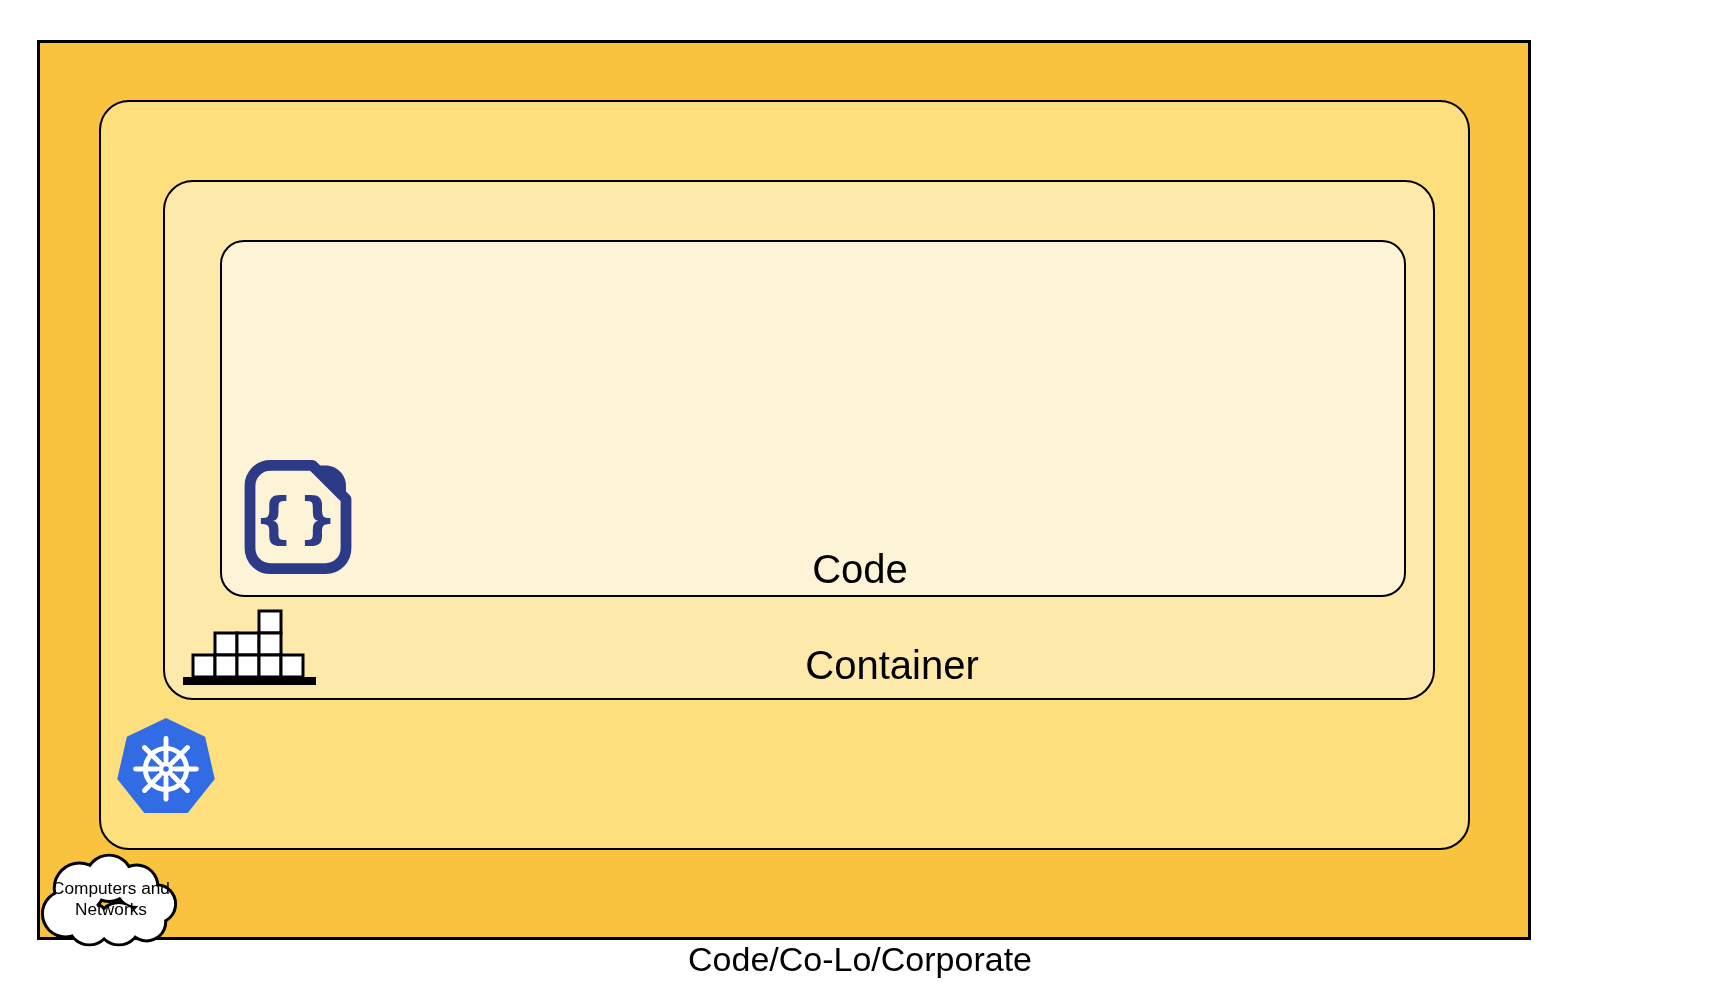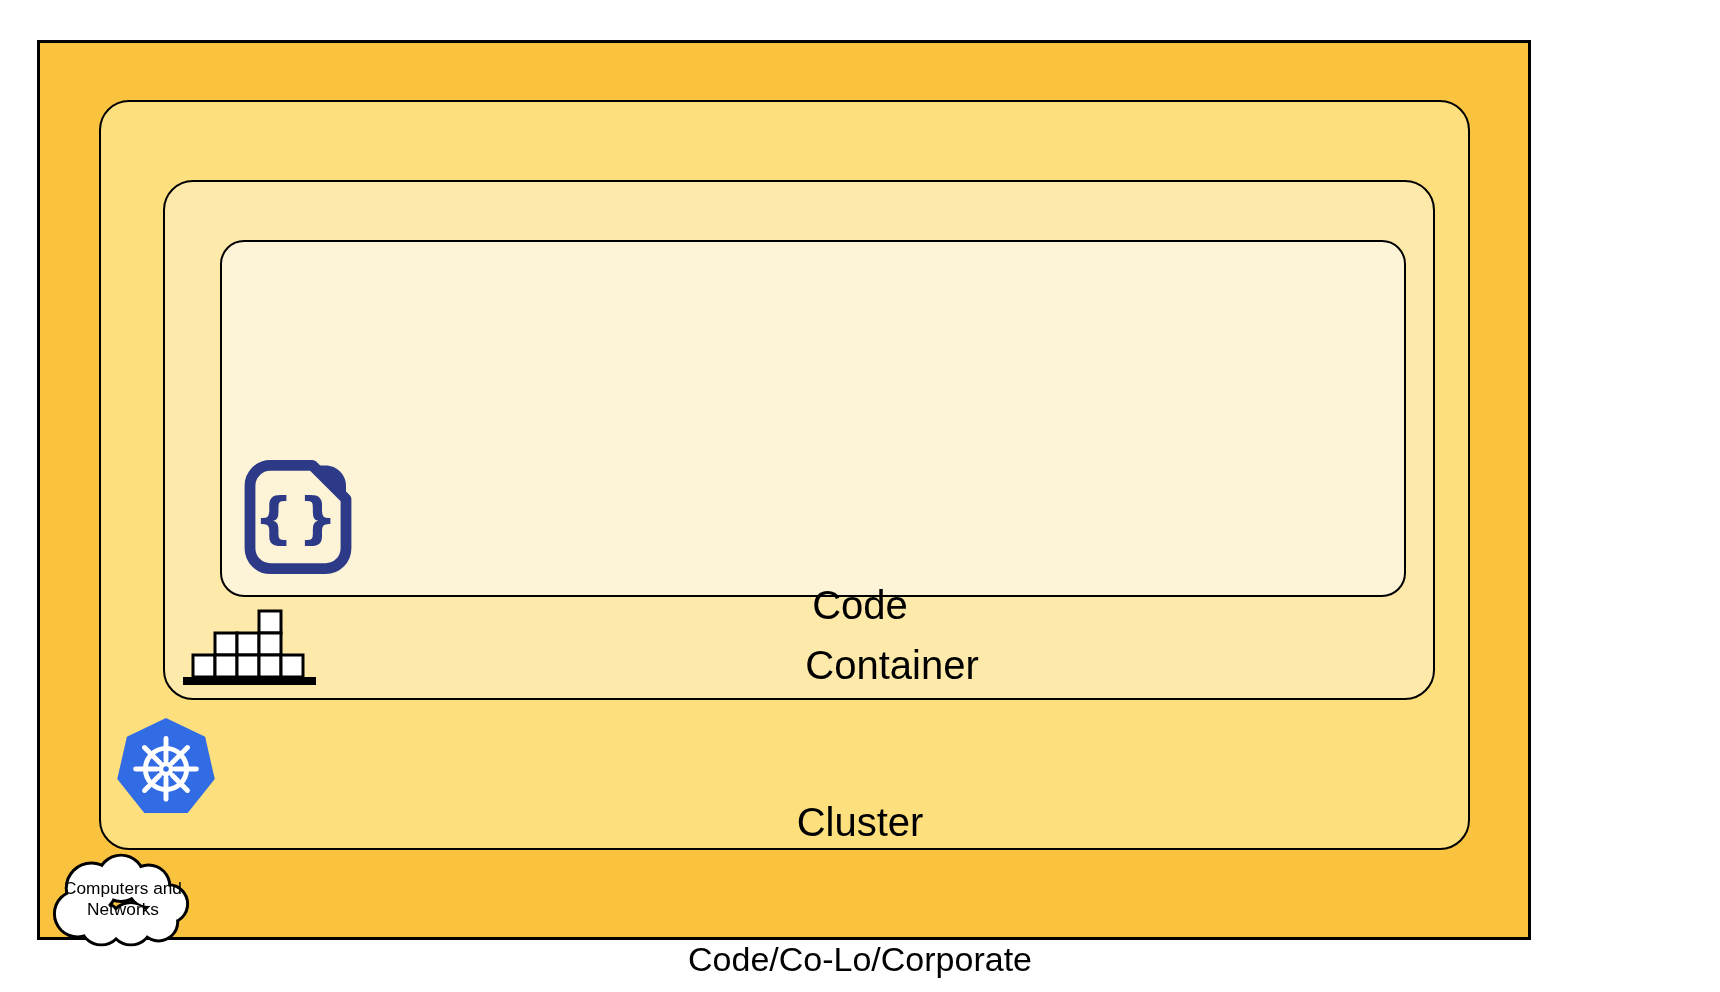--- a/index.html
+++ b/index.html
@@ -13,29 +13,29 @@
   }
   html,body{margin:0;padding:0;background:#ffffff;}
   body{font-family:"Liberation Sans",sans-serif;}
   .page{position:relative;width:1720px;height:992px;background:#ffffff;overflow:hidden;}
   .layer{position:absolute;box-sizing:border-box;}
   .layer-datacenter{left:37px;top:40px;width:1494px;height:900px;background:var(--datacenter-fill);border:3px solid var(--border);}
   .layer-cluster{left:99px;top:100px;width:1371px;height:750px;background:var(--cluster-fill);border:2.5px solid var(--border);border-radius:30px;}
   .layer-container{left:163px;top:180px;width:1272px;height:520px;background:var(--container-fill);border:2.5px solid var(--border);border-radius:30px;}
   .layer-code{left:220px;top:240px;width:1186px;height:357px;background:var(--code-fill);border:2.5px solid var(--border);border-radius:24px;}
   .label{position:absolute;left:0;width:1720px;text-align:center;color:#000;font-size:40px;line-height:46px;white-space:pre;}
-  .label-code{top:546px;margin-top:36px;}
+  .label-code{top:546px;}
   .label-container{top:642px;padding-left:32px;}
   .label-cluster{top:799px;}
   .label-datacenter{top:862px;font-size:34px;line-height:39px;}
   .icon{position:absolute;}
   .icon-code{left:238px;top:456px;width:120px;height:122px;}
   .icon-container{left:183px;top:609px;width:133px;height:76px;}
   .icon-k8s{left:115px;top:710px;width:102px;height:114px;}
-  .icon-cloud{left:48px;top:852px;width:148px;height:96px;}
+  .icon-cloud{left:36px;top:852px;width:148px;height:96px;}
   svg{display:block;width:100%;height:100%;}
   .navy-stroke{stroke:var(--navy);fill:none;stroke-linejoin:round;}
   .navy-fill{fill:var(--navy);}
   .code-glyph{fill:var(--navy);font-family:"DejaVu Sans",sans-serif;font-weight:bold;}
   .crate{fill:#ffffff;stroke:#000;stroke-width:3;}
   .crate-bar{fill:#000;}
   .hept{fill:var(--k8s-blue);}
   .wheel{stroke:#ffffff;fill:none;stroke-width:5;}
   .spoke{stroke:#ffffff;stroke-width:5;stroke-linecap:round;}
   .hub{fill:#ffffff;}
@@ -118,19 +118,18 @@
         <circle class="cloud-fill" cx="84" cy="72" r="20"></circle>
         <circle class="cloud-fill" cx="54" cy="72" r="20"></circle>
       </g>
       <text class="cloud-text" x="76" y="42">Computers and</text>
       <text class="cloud-text" x="76" y="63">Networks</text>
     </svg>
   </div>
 
   <div class="label label-code">Code</div>
   <div class="label label-container">Container</div>
-  <div class="label label-cluster">Cluster</div>
   <div class="label label-datacenter">
     <div>Code/Co-Lo/Corporate</div>
     
   </div>
 
 </div>
 
 </body></html>

